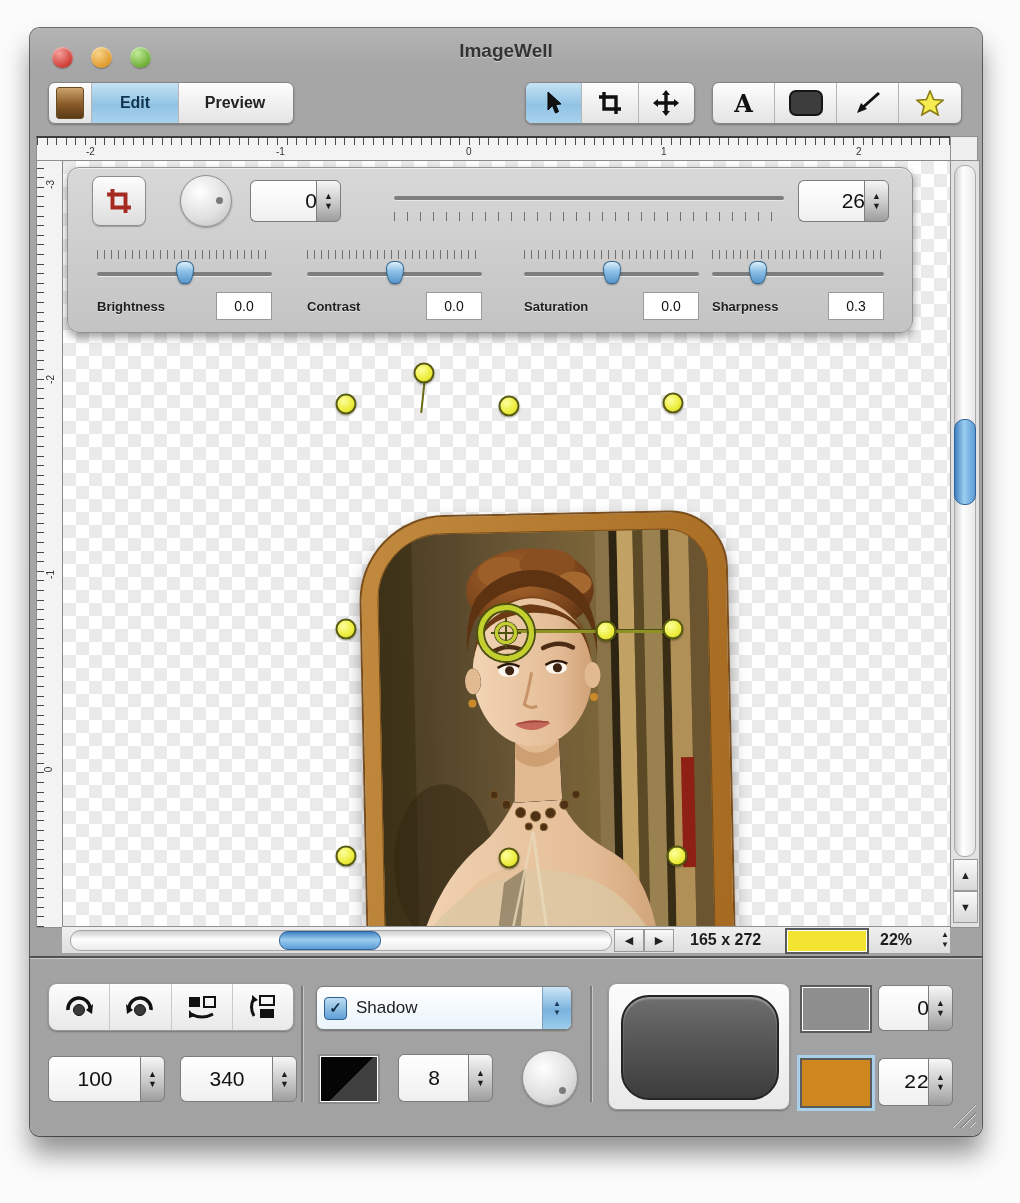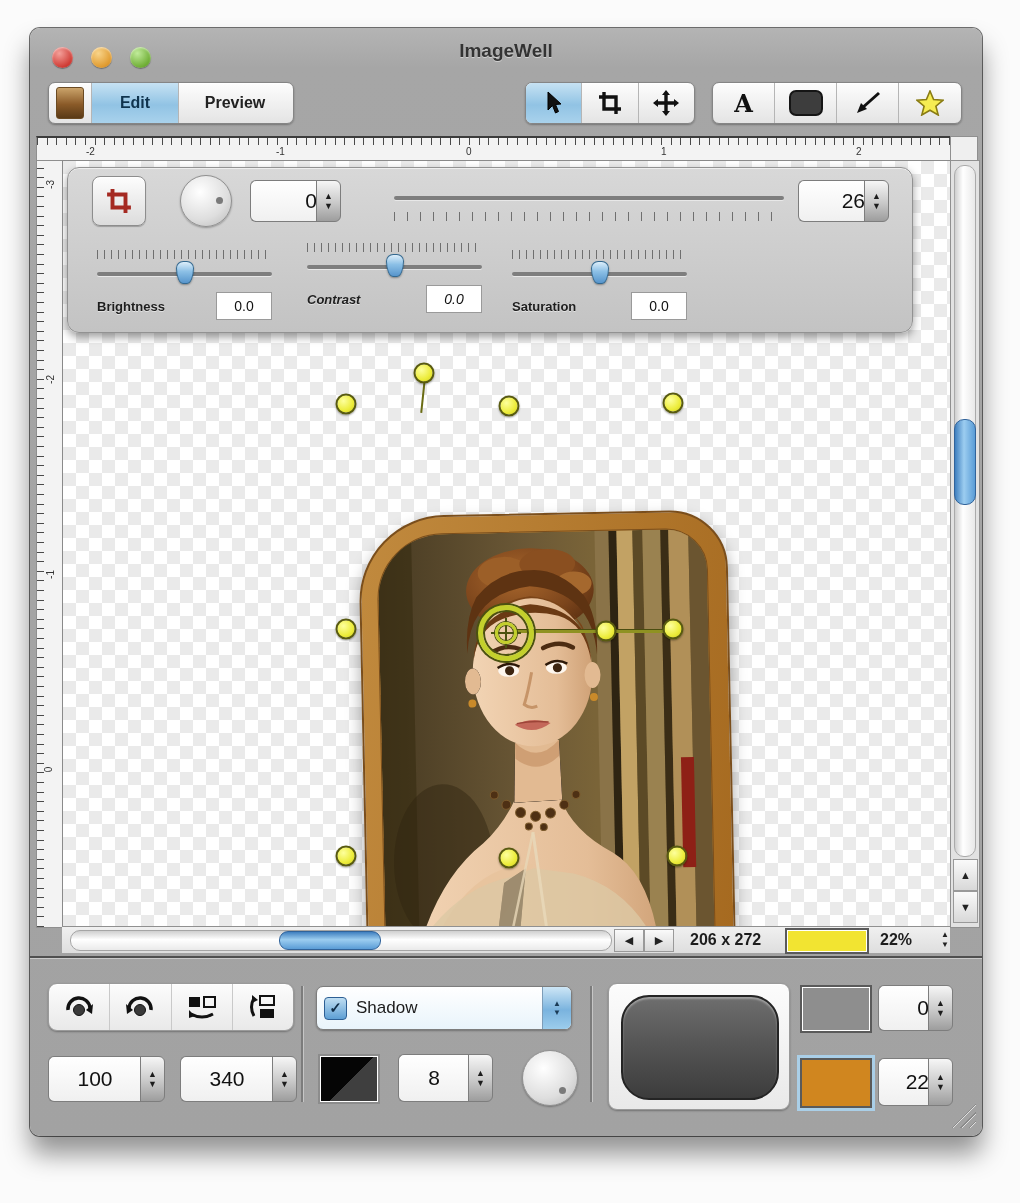--- a/index.html
+++ b/index.html
@@ -335,38 +335,47 @@
 
       <div class="abs" style="left:29px;top:82px;width:175px;height:70px;">
         <div class="abs ticks2" style="left:0;top:0;width:100%;height:9px;"></div>
         <div class="abs track" style="left:0;top:22px;width:100%;"></div>
         <div class="abs sthumb" style="left:calc(50% - 9px);top:11px;width:16px;height:21px;"></div>
         <div class="abs" style="left:0;top:42px;width:100%;display:flex;align-items:center;">
           <span class="slbl" style="flex:1;">Brightness</span>
           <span class="valbox">0.0</span>
         </div>
       </div>
-      <div class="abs" style="left:239px;top:75px;width:175px;height:70px;font-style:italic;">
+      <div class="abs" style="left:239px;top:82px;width:175px;height:70px;">
         <div class="abs ticks2" style="left:0;top:0;width:100%;height:9px;"></div>
         <div class="abs track" style="left:0;top:22px;width:100%;"></div>
         <div class="abs sthumb" style="left:calc(50% - 9px);top:11px;width:16px;height:21px;"></div>
         <div class="abs" style="left:0;top:42px;width:100%;display:flex;align-items:center;">
           <span class="slbl" style="flex:1;">Contrast</span>
           <span class="valbox">0.0</span>
         </div>
       </div>
-      <div class="abs" style="left:444px;top:82px;width:175px;height:70px;text-decoration:underline;">
+      <div class="abs" style="left:456px;top:82px;width:175px;height:70px;text-decoration:underline;">
         <div class="abs ticks2" style="left:0;top:0;width:100%;height:9px;"></div>
         <div class="abs track" style="left:0;top:22px;width:100%;"></div>
         <div class="abs sthumb" style="left:calc(50% - 9px);top:11px;width:16px;height:21px;"></div>
         <div class="abs" style="left:0;top:42px;width:100%;display:flex;align-items:center;">
           <span class="slbl" style="flex:1;">Saturation</span>
           <span class="valbox">0.0</span>
         </div>
       </div>
+      <div class="abs" style="left:644px;top:82px;width:172px;height:70px;">
+        <div class="abs ticks2" style="left:0;top:0;width:100%;height:9px;"></div>
+        <div class="abs track" style="left:0;top:22px;width:100%;"></div>
+        <div class="abs sthumb" style="left:calc(27% - 9px);top:11px;width:16px;height:21px;"></div>
+        <div class="abs" style="left:0;top:42px;width:100%;display:flex;align-items:center;">
+          <span class="slbl" style="flex:1;">Sharpness</span>
+          <span class="valbox">0.3</span>
+        </div>
+      </div>
     </div>
   </div>
 
   <div class="abs vsb">
     <div class="abs vsb-track"></div>
     <div class="abs vthumb"></div>
     <div class="abs sbbtn" style="left:2px;top:698px;width:23px;height:30px;">
       <span>▲</span>
       </div>
     <div class="abs sbbtn" style="left:2px;top:730px;width:23px;height:30px;">
@@ -377,21 +386,21 @@
   <div class="abs hstrip">
     <div class="abs hsb-track">
       <div class="abs hthumb"></div>
     </div>
     <div class="abs sbbtn" style="left:552px;top:2px;width:28px;height:21px;">
       <span>◀</span>
       </div>
     <div class="abs sbbtn" style="left:582px;top:2px;width:28px;height:21px;">
       <span>▶</span>
       </div>
-    <div class="abs statustxt" style="left:628px;top:0;height:26px;">206 x 272</div>
+    <div class="abs statustxt" style="left:628px;top:0;height:26px;">165 x 272</div>
     <div class="abs cswatch" style="left:723px;top:1px;width:80px;height:22px;background:#f2e431;"></div>
     <div class="abs statustxt" style="left:818px;top:0;height:26px;">22%</div>
     <div class="abs ministep" style="left:874px;top:1px;width:18px;height:24px;">
       <span>▲</span>
       <span>▼</span>
     </div>
   </div>
 
   <div class="abs bpanel-sep"></div>
 
@@ -468,20 +477,20 @@
     <div class="abs shadowprev" style="left:12px;top:11px;width:154px;height:101px;"></div>
   </div>
 
   <div class="abs cswatch" style="left:770px;top:957px;width:68px;height:44px;background:#8e8e8e;"></div>
   <div class="abs numfield r" style="left:848px;top:957px;width:50px;height:44px;">0</div>
   <div class="abs stepper" style="left:898px;top:957px;height:44px;">
     <span>▲</span>
     <span>▼</span>
   </div>
   <div class="abs cswatch" style="left:770px;top:1030px;width:68px;height:46px;background:#d0861f;box-shadow:0 0 0 3px #aacfe8;"></div>
-  <div class="abs numfield r" style="left:848px;top:1030px;width:50px;height:46px;">22</div>
+  <div class="abs numfield r" style="left:848px;top:1030px;width:50px;height:46px;font-family:Liberation Mono, monospace;">22</div>
   <div class="abs stepper" style="left:898px;top:1030px;height:46px;">
     <span>▲</span>
     <span>▼</span>
   </div>
 
   <div class="abs grip"></div>
 </div>
 
 </body></html>

